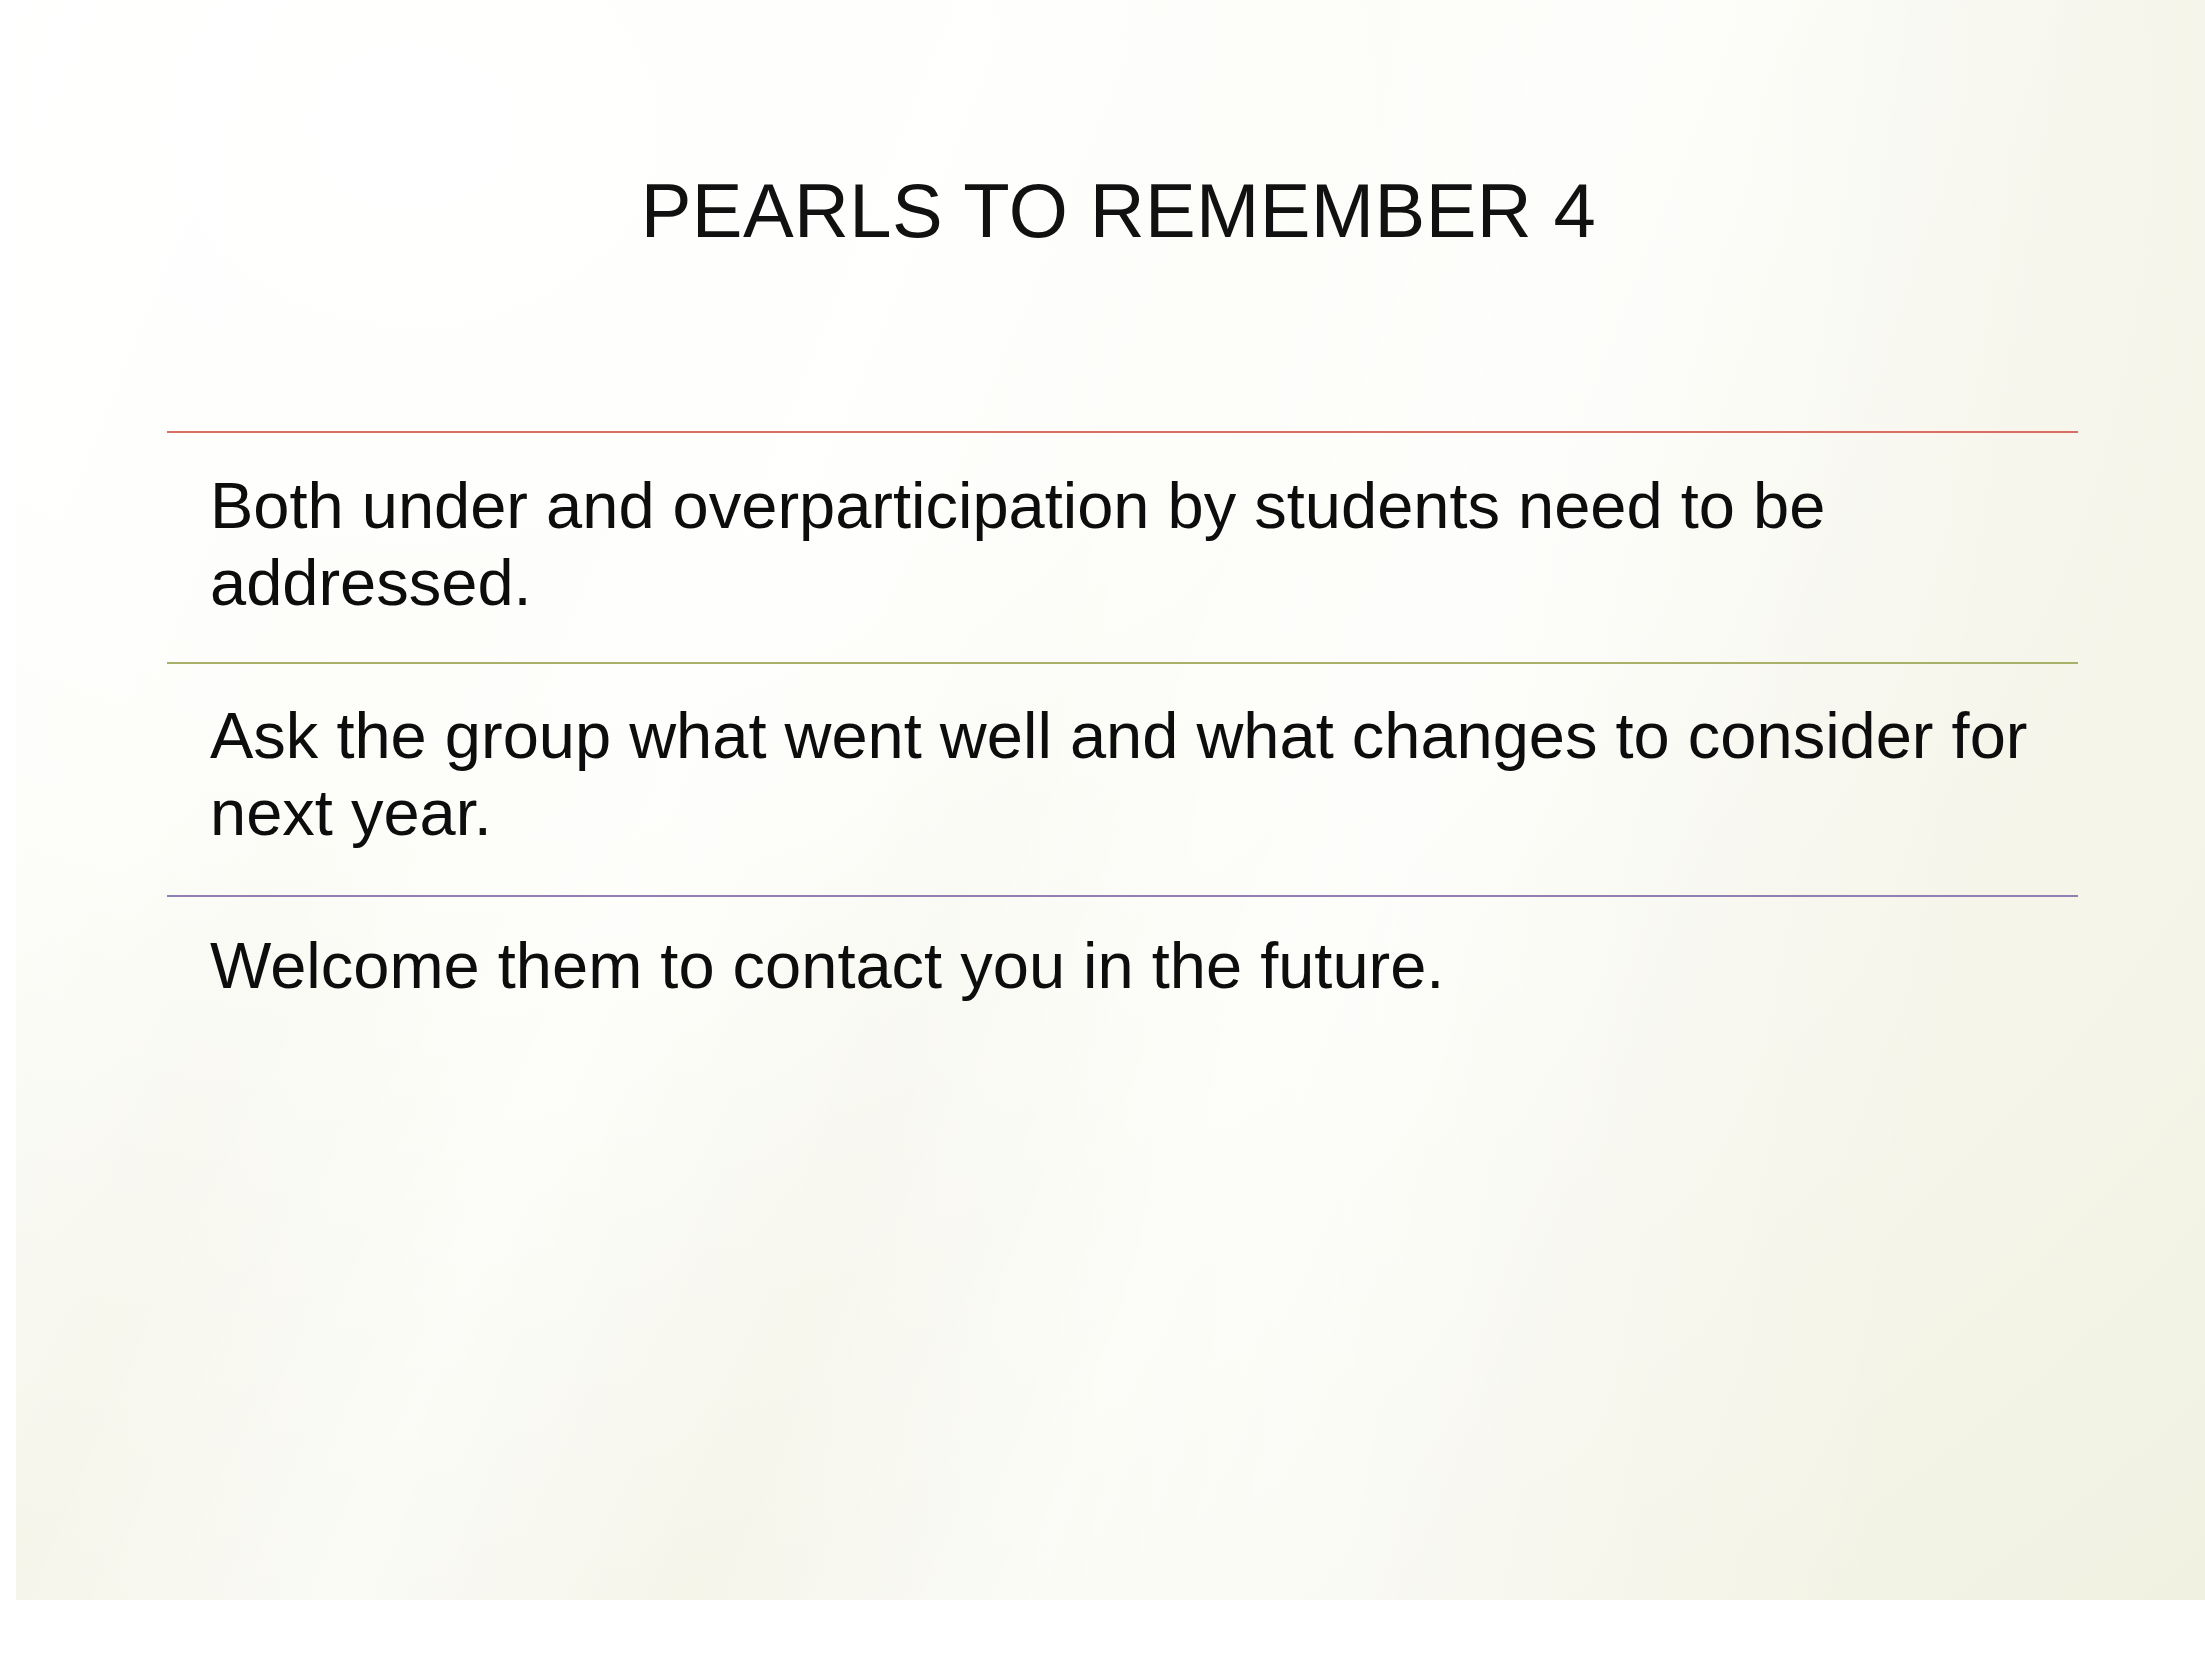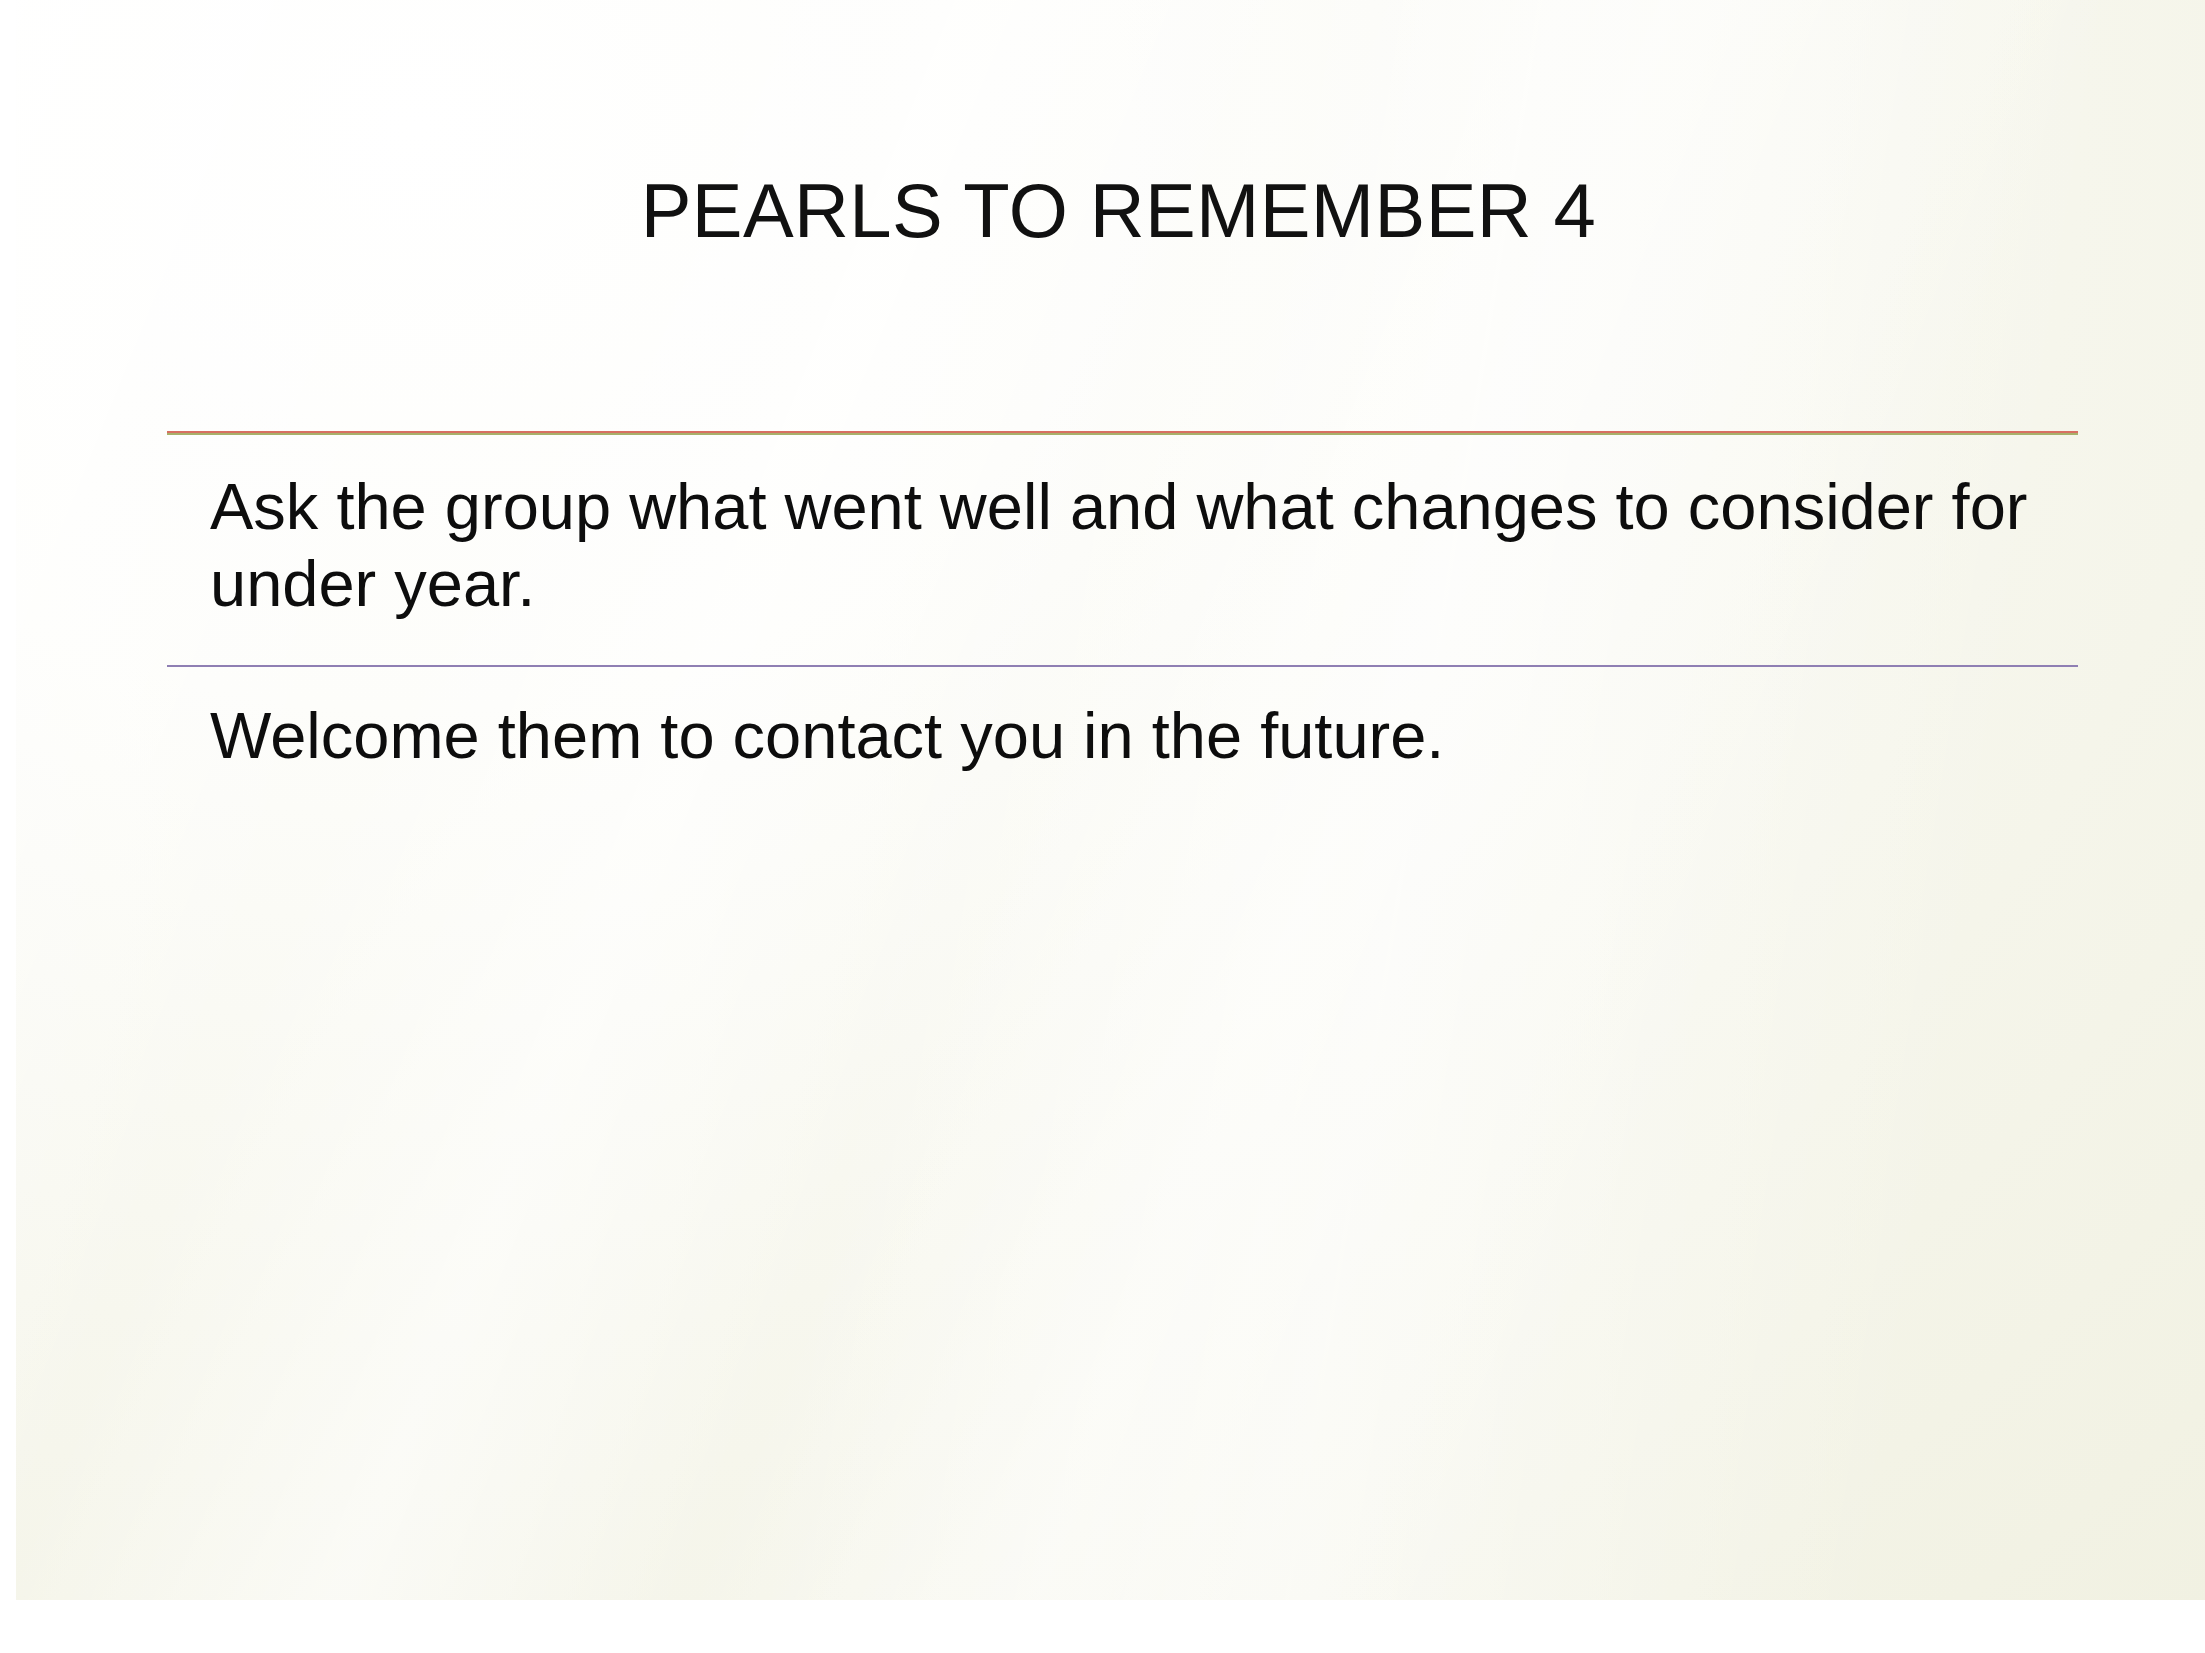--- a/index.html
+++ b/index.html
@@ -83,22 +83,23 @@
 <body>
 
 <div class="slide">
   <div class="slide-texture"></div>
 
   <div class="slide-title">PEARLS TO REMEMBER 4</div>
 
   <div class="body-block">
 
     <div class="rule rule-1"></div>
+    <div class="bullet-text bullet-1">Both under and overparticipation by students need to be addressed.</div>
 
     <div class="rule rule-2"></div>
-    <div class="bullet-text bullet-2">Ask the group what went well and what changes to consider for under year.</div>
+    <div class="bullet-text bullet-2">Ask the group what went well and what changes to consider for next year.</div>
 
     <div class="rule rule-3"></div>
     <div class="bullet-text bullet-3">Welcome them to contact you in the future.</div>
 
   </div>
 </div>
 
 
 </body></html>

